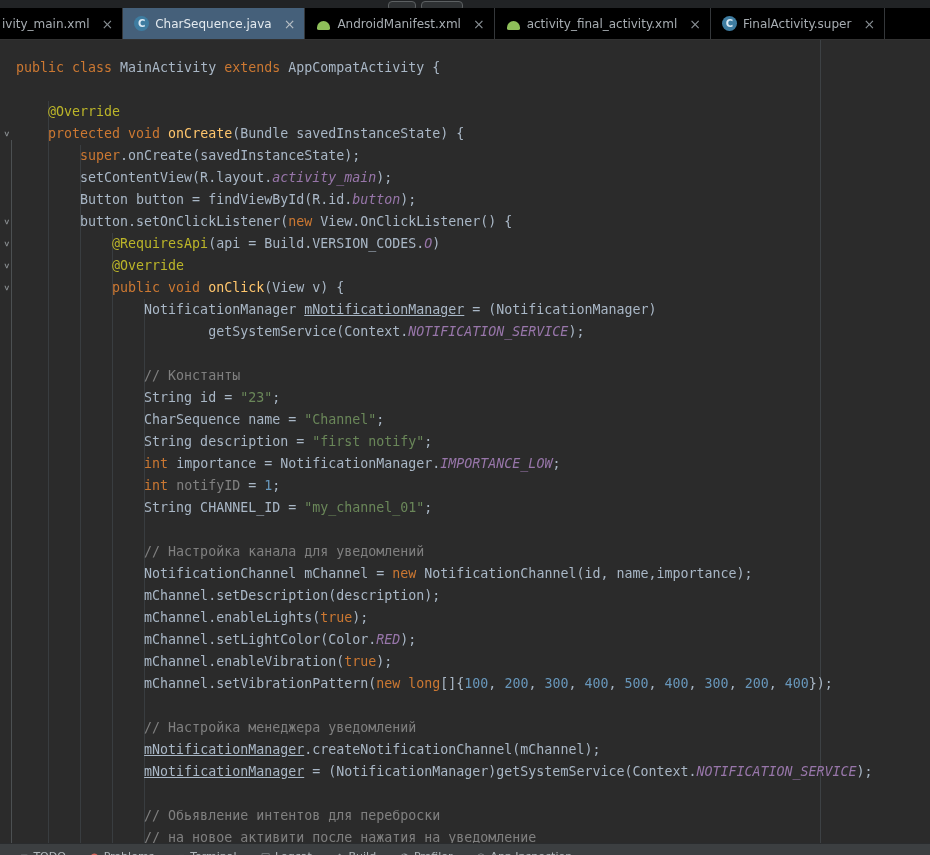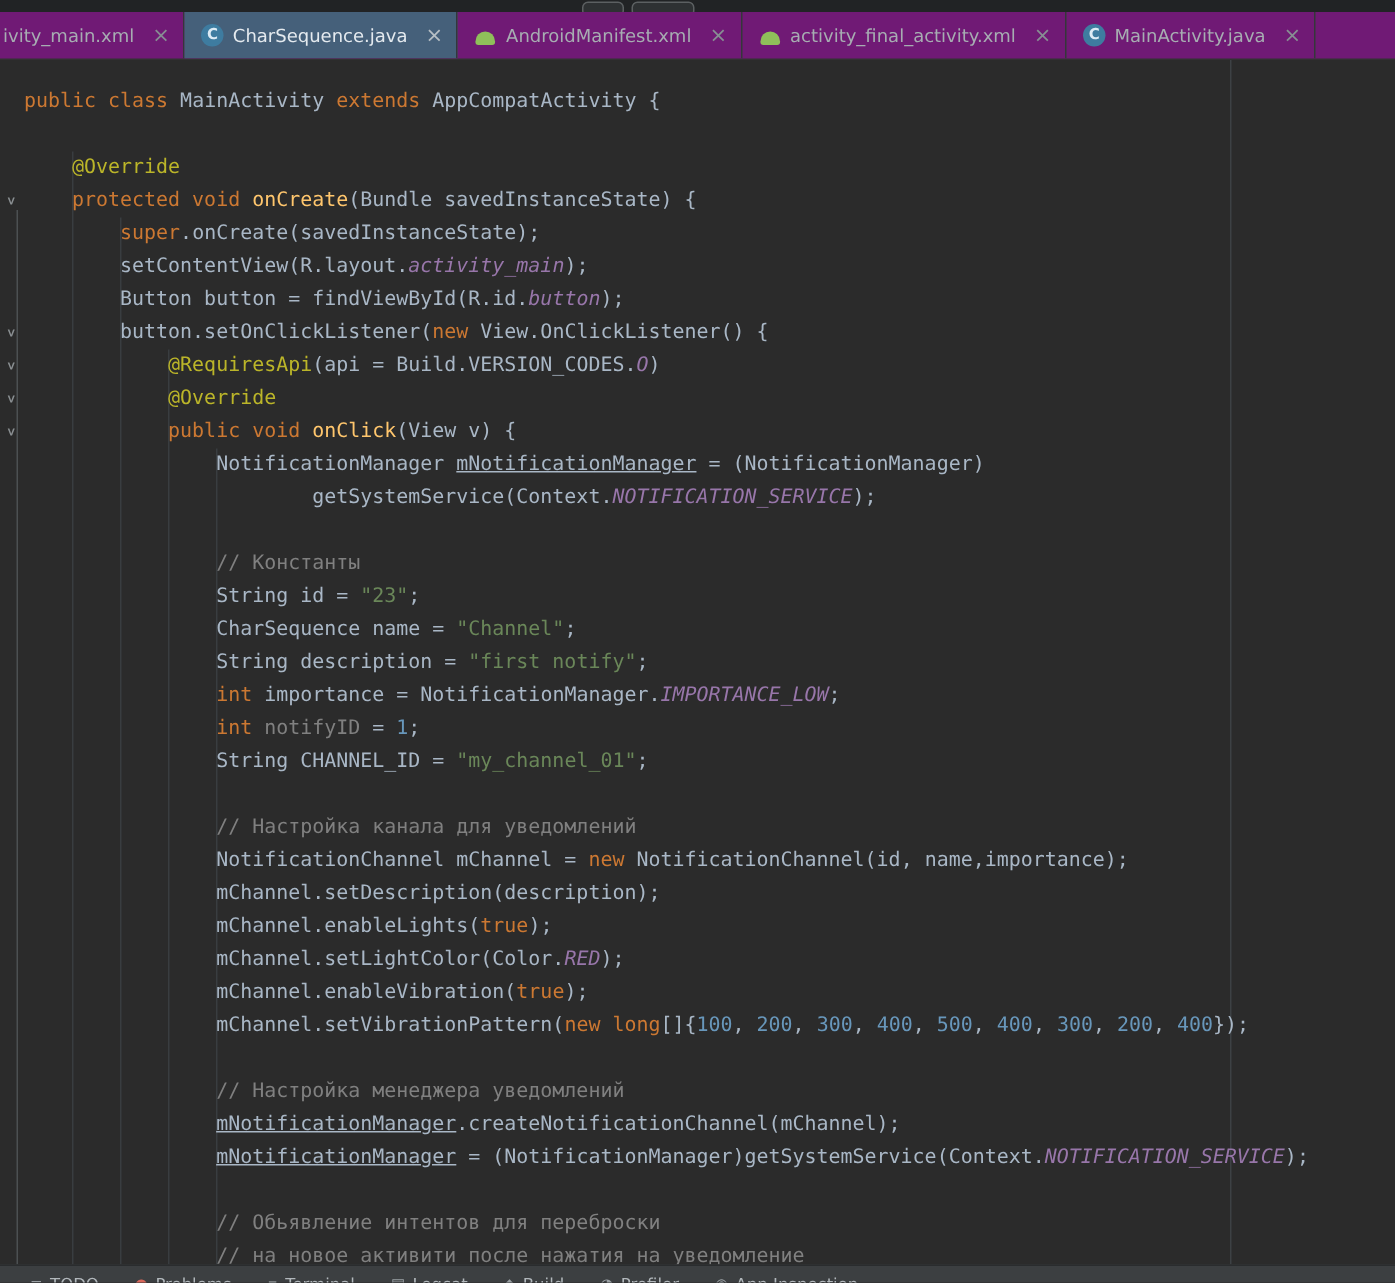--- a/index.html
+++ b/index.html
@@ -6,21 +6,21 @@
   body{
     width:930px;height:855px;overflow:hidden;position:relative;
     background:#2b2b2b;
     font-family:"DejaVu Sans Mono","Liberation Mono",monospace;
   }
   
   .topstrip{position:absolute;top:0;left:0;right:0;height:8px;background:#212325;overflow:hidden;}
   .pill{position:absolute;top:1px;height:10px;border:1px solid #5c6062;border-radius:4px;background:#2e3133;box-sizing:border-box;}
   
   .tabbar{
-    position:absolute;top:8px;left:0;right:0;height:32px;background:#701a75;
+    position:absolute;top:8px;left:0;right:0;height:32px;background:#000000;
     display:flex;align-items:stretch;box-sizing:border-box;
     font-family:"DejaVu Sans","Liberation Sans",sans-serif;font-size:12px;
     border-bottom:1px solid #323232;white-space:nowrap;overflow:hidden;
   }
   .tab{display:flex;align-items:center;gap:6px;padding:0 9px 0 11px;color:#a7adb2;border-right:1px solid #34373a;cursor:pointer;}
   .tab:first-child{padding-left:2px;}
   .tab.selected{background:#45607a;color:#e4eaef;}
   .tab .close{color:#878e93;font-size:14px;line-height:1;margin-left:6px;}
   .tab.selected .close{color:#b6bec4;}
   .ficon{width:15px;height:15px;display:inline-flex;align-items:center;justify-content:center;flex:0 0 auto;position:relative;}
@@ -69,21 +69,21 @@
       <span class="tab-label">AndroidManifest.xml</span>
       <span class="close">×</span>
     </div>
     <div class="tab">
       <span class="ficon android"></span>
       <span class="tab-label">activity_final_activity.xml</span>
       <span class="close">×</span>
     </div>
     <div class="tab">
       <span class="ficon java-class">C</span>
-      <span class="tab-label">MainActivity.java</span>
+      <span class="tab-label">FinalActivity.super</span>
       <span class="close">×</span>
     </div>
   </div>
 
 <div class="editor">
   <div class="gutterline"></div>
   <div class="guide" style="left:48px;top:61px;bottom:0;"></div>
   <div class="guide" style="left:80px;top:105px;bottom:0;"></div>
   <div class="guide" style="left:112px;top:193px;bottom:0;"></div>
   <div class="guide" style="left:144px;top:259px;bottom:0;"></div>

